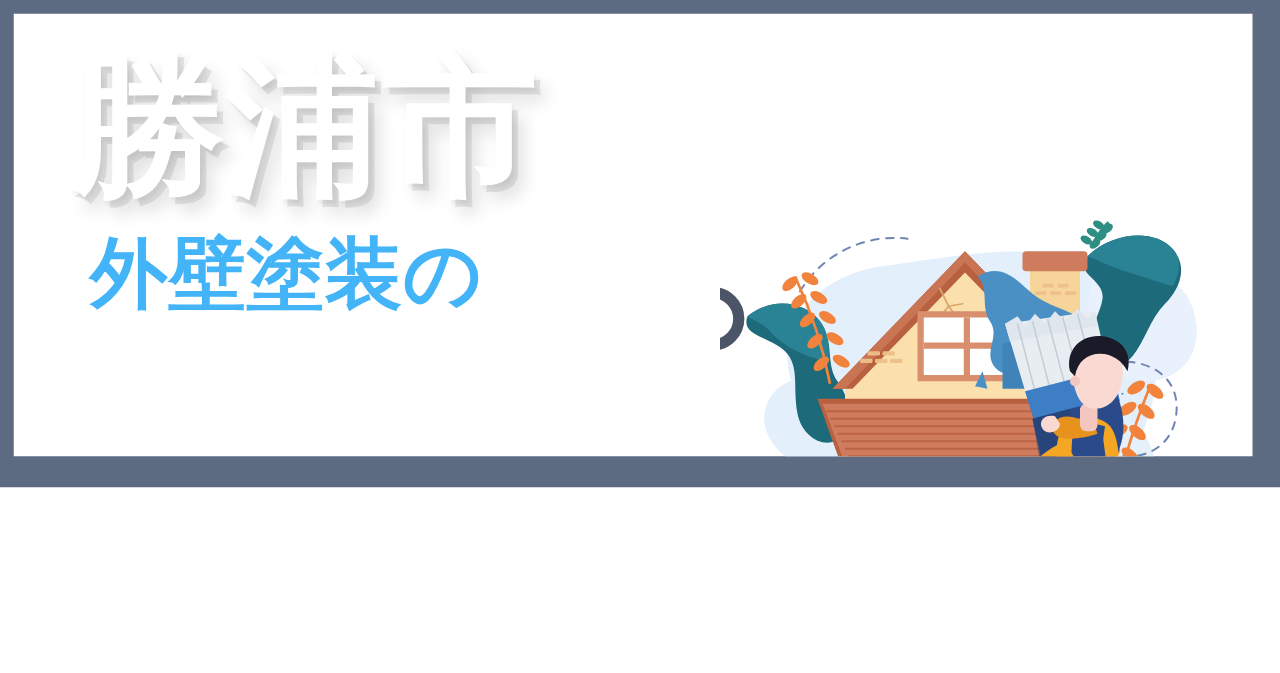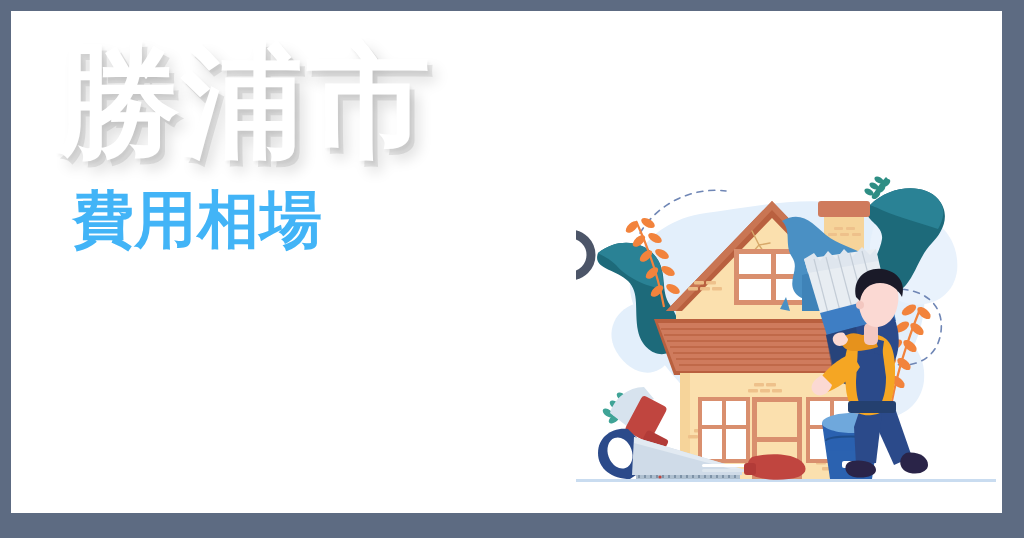--- a/index.html
+++ b/index.html
@@ -8,21 +8,21 @@
     padding: 0;
     background: #ffffff;
   }
   body {
     font-family: "Liberation Sans", "DejaVu Sans", sans-serif;
   }
 
   .banner {
     position: relative;
     width: 1024px;
-    height: 538px;
+    height: 390px;
     box-sizing: border-box;
     background: #5d6b82;
     overflow: hidden;
   }
 
   
   .canvas {
     position: absolute;
     left: 11px;
     top: 11px;
@@ -90,21 +90,21 @@
   }
 </style>
 </head>
 <body>
 
 <div class="banner">
   <div class="canvas">
 
     <div class="text-block">
       <div class="city-title">勝浦市</div>
-      <div class="highlight">費用相場</div>
+      <div class="highlight">外壁塗装の</div>
     </div>
 
     <div class="illustration">
       <svg viewBox="0 0 420 350" xmlns="http://www.w3.org/2000/svg" aria-hidden="true">
 
         <g>
           <path d="M60 150 C40 110, 70 60, 130 52 C190 44, 250 30, 295 52
                    C345 76, 360 130, 340 180 C322 226, 275 262, 210 268
                    C140 274, 82 212, 60 150 Z" fill="#e3effb"></path>
           <path d="M300 60 C330 40, 372 56, 380 92 C388 128, 360 150, 330 142

